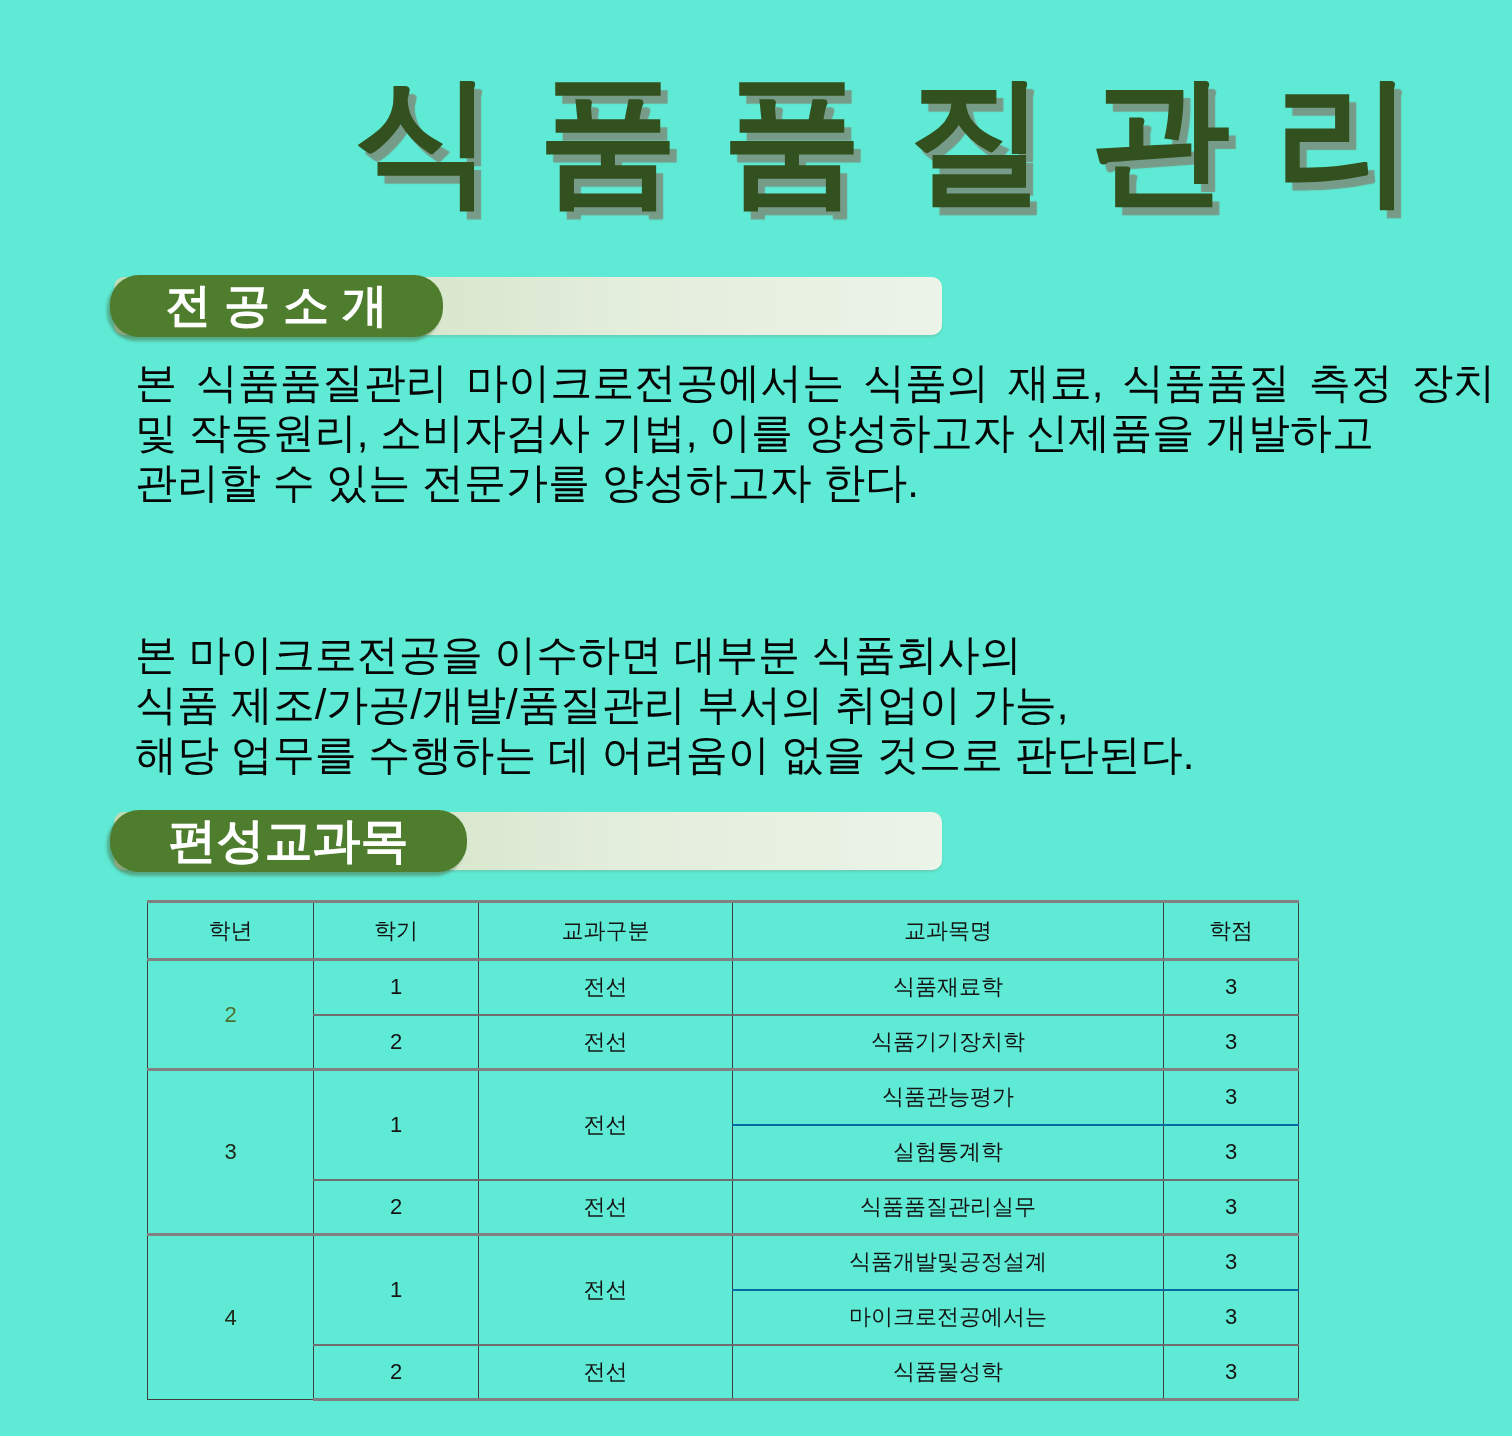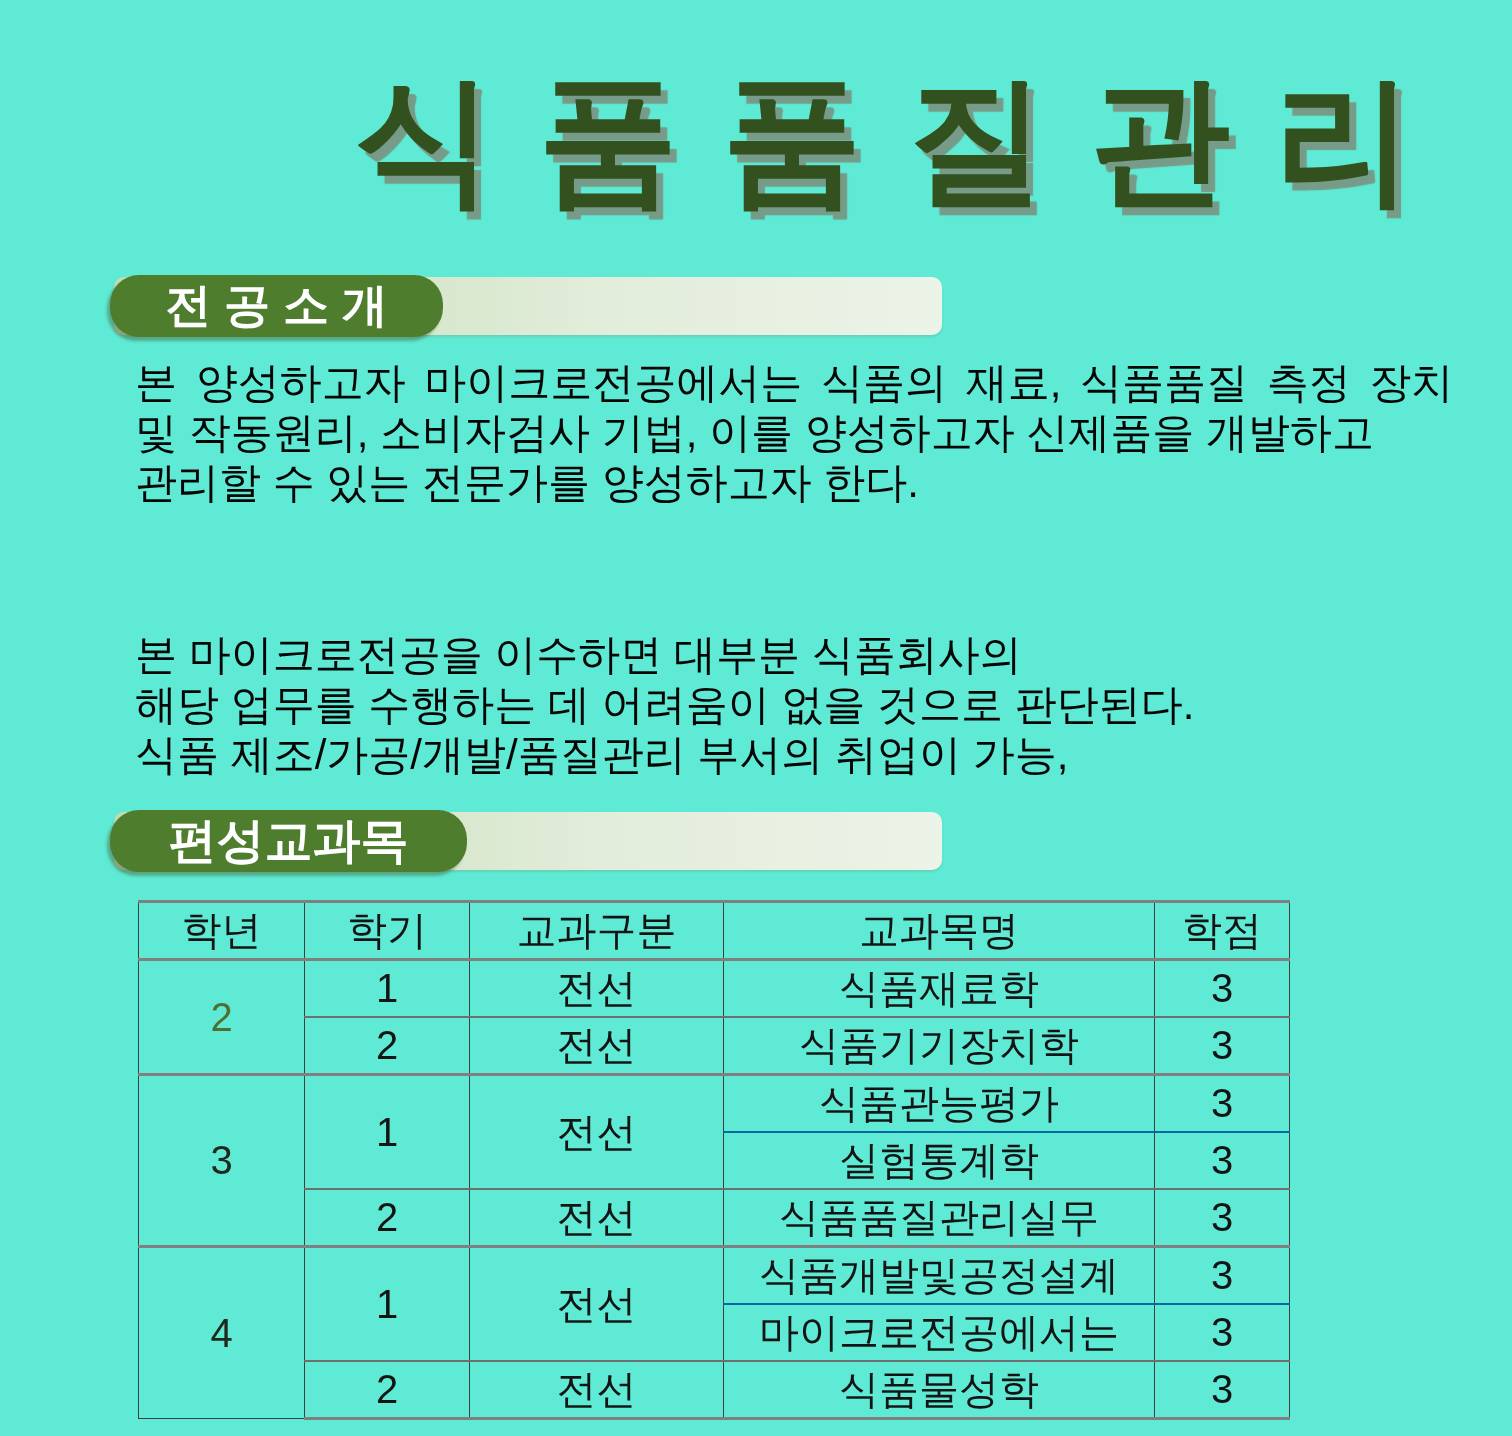--- a/index.html
+++ b/index.html
@@ -53,25 +53,25 @@
     position:absolute; left:135px;
     font-size:42px; line-height:50px;
     color:#060606;
     white-space:nowrap;
   }
   .para .line { height:50px; }
   .para .wide { word-spacing:7px; }
 
   
   .course-table {
-    position:absolute; left:138px; top:900px;
+    position:absolute; left:147px; top:900px;
     width:1151px; height:497px;
     border-collapse:collapse;
     table-layout:fixed;
-    font-size:40px;
+    font-size:22px;
     color:#141414;
   }
   .course-table th, .course-table td {
     border:1px solid #3f3f3f;
     text-align:center; vertical-align:middle;
     font-weight:400;
     padding:0;
     overflow:hidden;
   }
   .course-table thead th {
@@ -93,30 +93,30 @@
   <div class="main-title">식품품질관리</div>
 
   <div class="banner" id="banner-intro" style="top:275px">
     <div class="bar"></div>
     <div class="box">
       <span>전 공 소 개</span>
     </div>
   </div>
 
   <div class="para" style="top:358px">
-    <div class="line wide">본 양성하고자 마이크로전공에서는 식품의 재료, 식품품질 측정 장치</div>
+    <div class="line wide">본 식품품질관리 마이크로전공에서는 식품의 재료, 식품품질 측정 장치</div>
     <div class="line">및 작동원리, 소비자검사 기법, 이를 양성하고자 신제품을 개발하고</div>
     <div class="line">관리할 수 있는 전문가를 양성하고자 한다.</div>
   </div>
 
 
   <div class="para" style="top:630px">
     <div class="line">본 마이크로전공을 이수하면 대부분 식품회사의</div>
+    <div class="line">식품 제조/가공/개발/품질관리 부서의 취업이 가능,</div>
     <div class="line">해당 업무를 수행하는 데 어려움이 없을 것으로 판단된다.</div>
-    <div class="line">식품 제조/가공/개발/품질관리 부서의 취업이 가능,</div>
   </div>
 
   <div class="banner" id="banner-courses" style="top:810px">
     <div class="bar"></div>
     <div class="box">
       <span>편성교과목</span>
     </div>
   </div>
 
   <table class="course-table">

